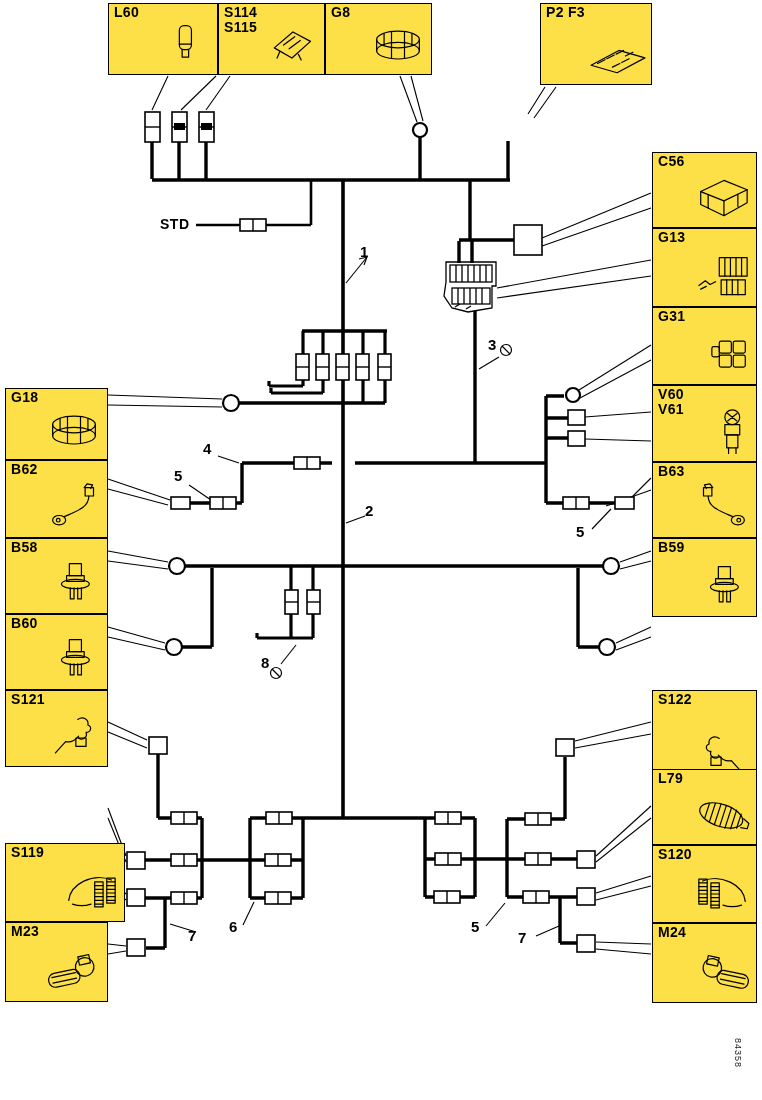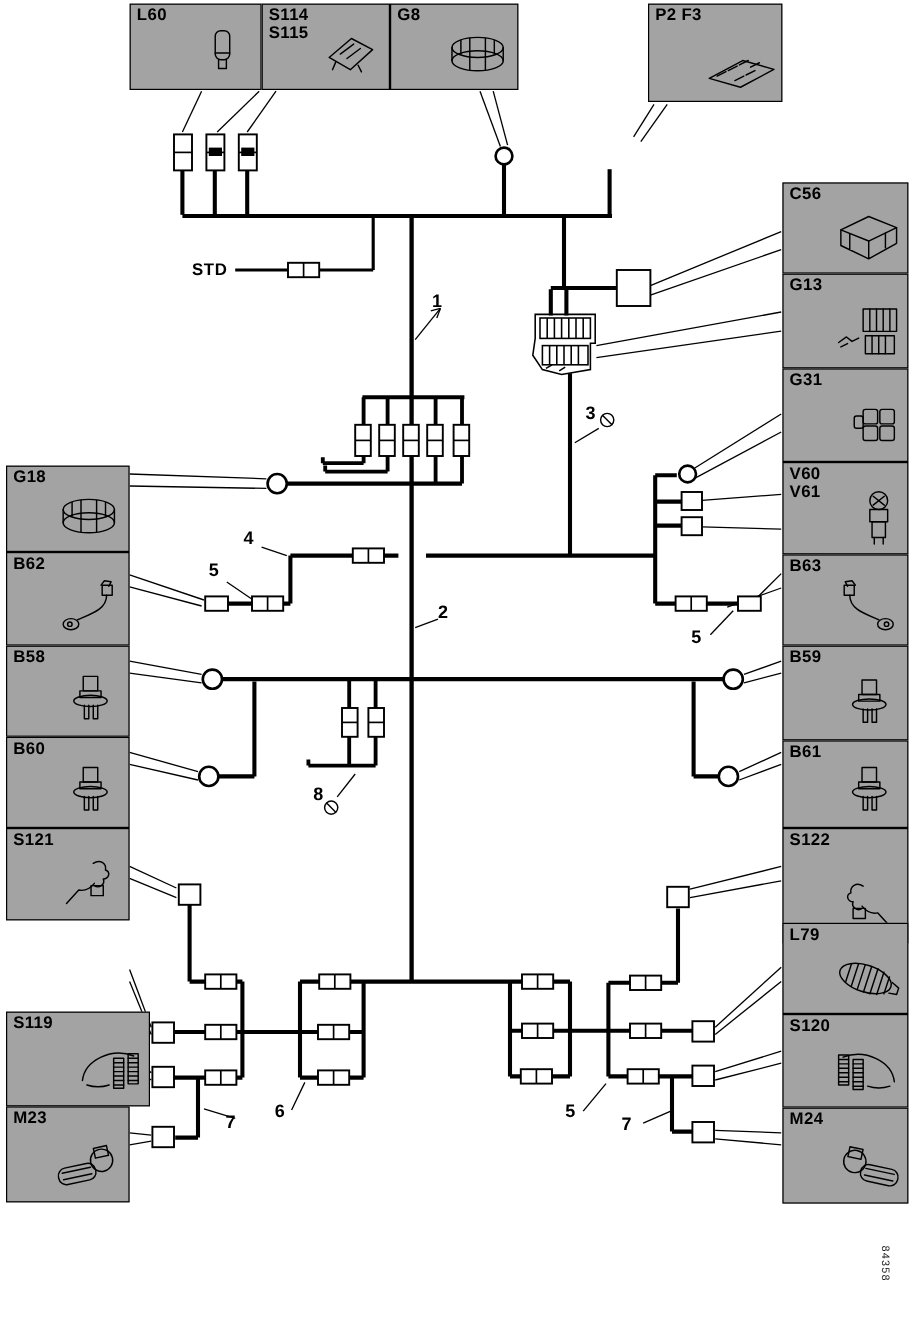--- a/index.html
+++ b/index.html
@@ -1,19 +1,19 @@
 <!DOCTYPE html>
 <html><head>
 <meta charset="utf-8">
 <style>
   html,body{margin:0;padding:0;background:#fff;}
   #page{position:relative;width:762px;height:1100px;background:#fff;overflow:hidden;
         font-family:"Liberation Sans",sans-serif;color:#000;}
   #wires-svg{position:absolute;left:0;top:0;}
-  .box{position:absolute;border:1.6px solid #000;background:#a3a3a3;box-sizing:border-box;}
+  .box{position:absolute;border:1.6px solid #000;background:#fde047;box-sizing:border-box;}
   .box .lbl{position:absolute;top:1px;left:5px;font:bold 14px "Liberation Sans",sans-serif;
             line-height:15px;letter-spacing:.3px;}
   .box .lbl div{white-space:nowrap;}
   .illus{position:absolute;right:2px;bottom:2px;width:62px;height:52px;}
   .illus *{stroke:#000;fill:none;stroke-width:1.3;stroke-linejoin:round;stroke-linecap:round;}
   .wl{position:absolute;font:bold 15px "Liberation Sans",sans-serif;}
   .wl-std{position:absolute;font:bold 14px "Liberation Sans",sans-serif;letter-spacing:.5px;}
   .footer-code{position:absolute;font:9px "Liberation Sans",sans-serif;color:#222;
                writing-mode:vertical-rl;letter-spacing:1px;}
 </style>
@@ -328,31 +328,20 @@
       <div class="lbl">
         <div>B59</div>
       </div>
       <svg viewBox="0 0 64 56" class="illus">
         <rect x="27" y="5" width="13" height="13"></rect>
         <rect x="24" y="18" width="19" height="6"></rect>
         <ellipse cx="33.5" cy="27" rx="15" ry="5"></ellipse>
         <path d="M28,31 v12 h4 v-12 M36,31 v12 h4 v-12"></path>
       </svg>
     </div>
-    <div class="box" style="left: 652px; top: 617px; width: 105px; height: 73px;">
-      <div class="lbl">
-        <div>B61</div>
-      </div>
-      <svg viewBox="0 0 64 56" class="illus">
-        <rect x="27" y="5" width="13" height="13"></rect>
-        <rect x="24" y="18" width="19" height="6"></rect>
-        <ellipse cx="33.5" cy="27" rx="15" ry="5"></ellipse>
-        <path d="M28,31 v12 h4 v-12 M36,31 v12 h4 v-12"></path>
-      </svg>
-    </div>
     <div class="box" style="left: 652px; top: 690px; width: 105px; height: 96px;">
       <div class="lbl">
         <div>S122</div>
       </div>
       <svg viewBox="0 0 64 56" class="illus">
         <g transform="translate(64,0) scale(-1,1)">
           <path d="M36,8 c6,-4 12,0 11,6 c5,2 3,8 -2,8 c2,5 -4,9 -8,6"></path>
           <path d="M37,26 c-4,5 -9,7 -14,6 L12,44"></path>
           <rect x="34" y="28" width="11" height="9"></rect>
         </g>

